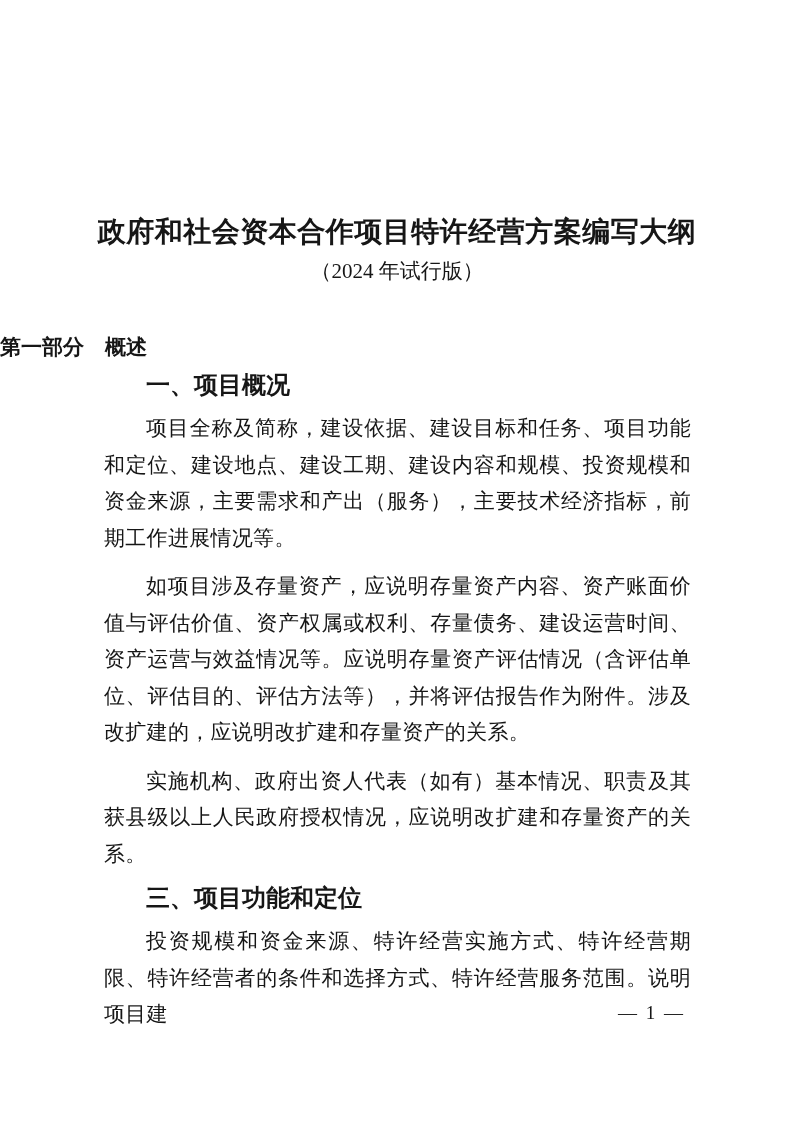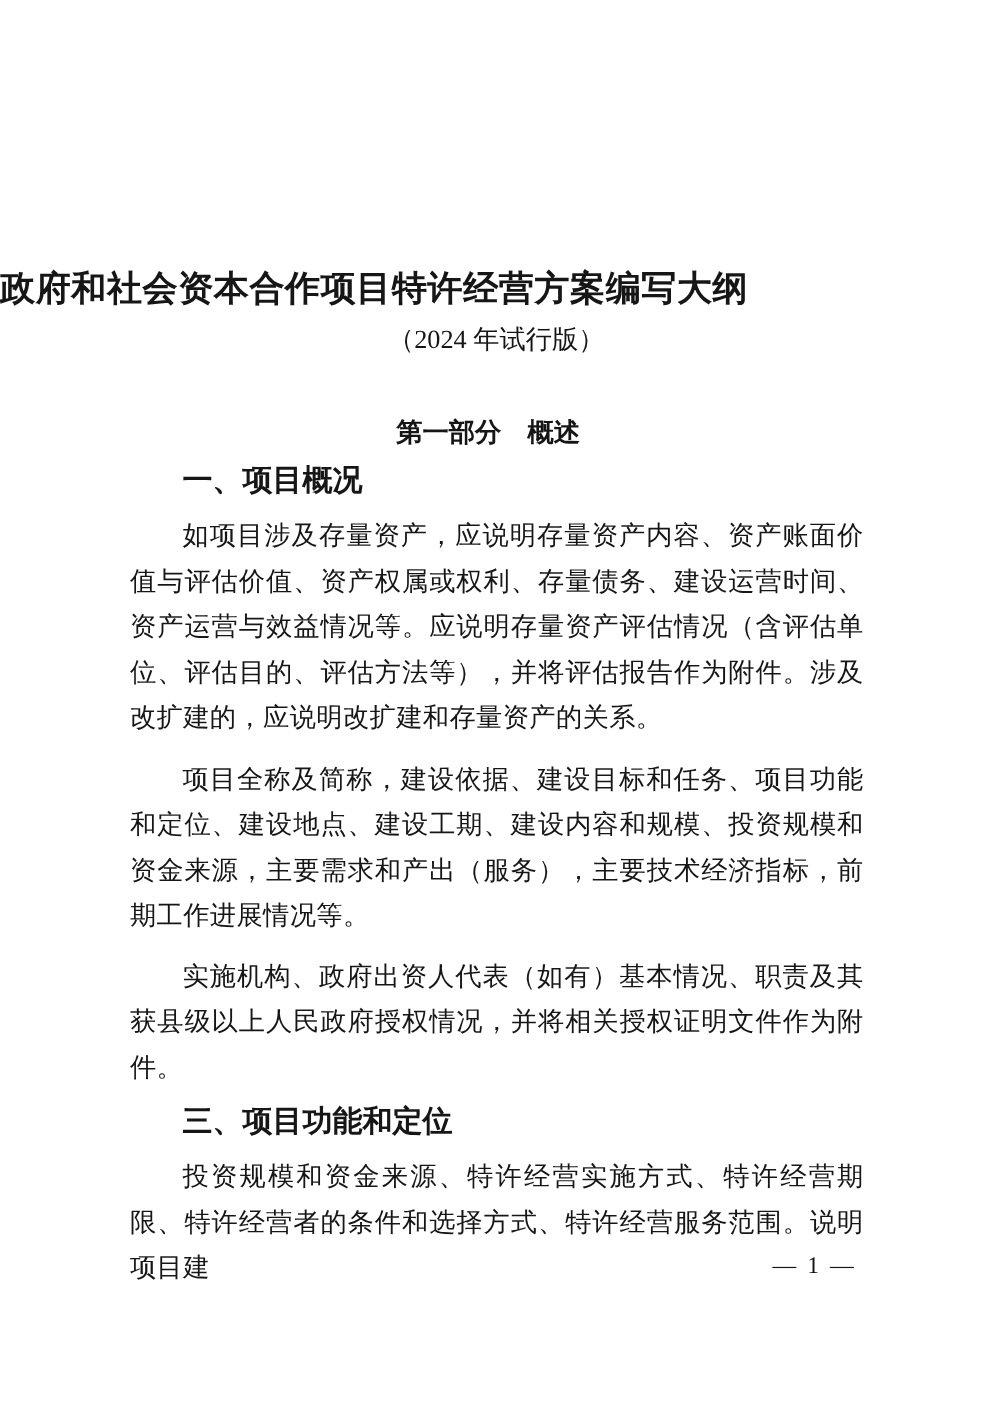--- a/index.html
+++ b/index.html
@@ -14,21 +14,21 @@
     margin: 0 auto;
     background: #ffffff;
     color: #161616;
     overflow: hidden;
   }
   .doc-title {
     position: absolute;
     top: 213px;
     left: 0;
     width: 794px;
-    text-align: left;
+    text-align: center;
     font-family: "Liberation Serif", "DejaVu Serif", serif;
     font-weight: 700;
     font-size: 28px;
     line-height: 38px;
     letter-spacing: 0.5px;
     white-space: nowrap;
   }
   .doc-subtitle {
     position: absolute;
     top: 256px;
@@ -37,21 +37,21 @@
     text-align: center;
     font-family: "Liberation Serif", "DejaVu Serif", serif;
     font-size: 21px;
     line-height: 30px;
   }
   .part-heading {
     position: absolute;
     top: 332px;
     left: 0;
     width: 781px;
-    text-align: center;
+    text-align: left;
     font-family: "Liberation Sans", "DejaVu Sans", sans-serif;
     font-weight: 700;
     font-size: 21px;
     line-height: 30px;
   }
   .content {
     position: absolute;
     top: 371px;
     left: 104px;
     width: 587px;
@@ -99,26 +99,26 @@
   <div class="doc-title">政府和社会资本合作项目特许经营方案编写大纲</div>
 
   <div class="doc-subtitle">（2024 年试行版）</div>
 
   <div class="part-heading">第一部分　概述</div>
 
   <div class="content">
 
     <div class="section-heading first">一、项目概况</div>
 
+    <p class="para">项目全称及简称，建设依据、建设目标和任务、项目功能和定位、建设地点、建设工期、建设内容和规模、投资规模和资金来源，主要需求和产出（服务），主要技术经济指标，前期工作进展情况等。</p>
+
     <p class="para">如项目涉及存量资产，应说明存量资产内容、资产账面价值与评估价值、资产权属或权利、存量债务、建设运营时间、资产运营与效益情况等。应说明存量资产评估情况（含评估单位、评估目的、评估方法等），并将评估报告作为附件。涉及改扩建的，应说明改扩建和存量资产的关系。</p>
 
-    <p class="para">项目全称及简称，建设依据、建设目标和任务、项目功能和定位、建设地点、建设工期、建设内容和规模、投资规模和资金来源，主要需求和产出（服务），主要技术经济指标，前期工作进展情况等。</p>
 
-
-    <p class="para">实施机构、政府出资人代表（如有）基本情况、职责及其获县级以上人民政府授权情况，并将相关授权证明文件作为附件。</p>
+    <p class="para">实施机构、政府出资人代表（如有）基本情况、职责及其获县级以上人民政府授权情况，应说明改扩建和存量资产的关系。</p>
 
     <div class="section-heading">三、项目功能和定位</div>
 
     <p class="para">投资规模和资金来源、特许经营实施方式、特许经营期限、特许经营者的条件和选择方式、特许经营服务范围。说明项目建</p>
 
   </div>
 
   <div class="page-footer">— 1 —</div>
 
 </div>

